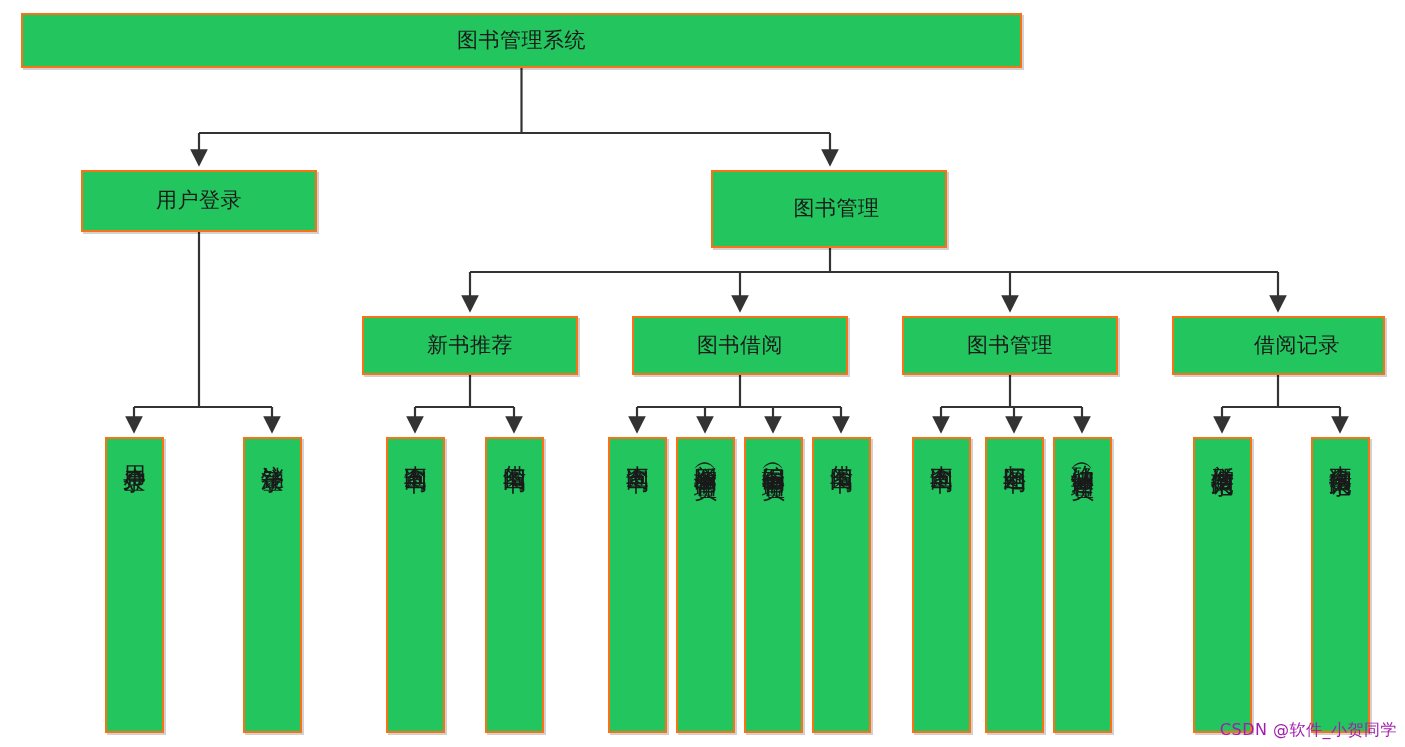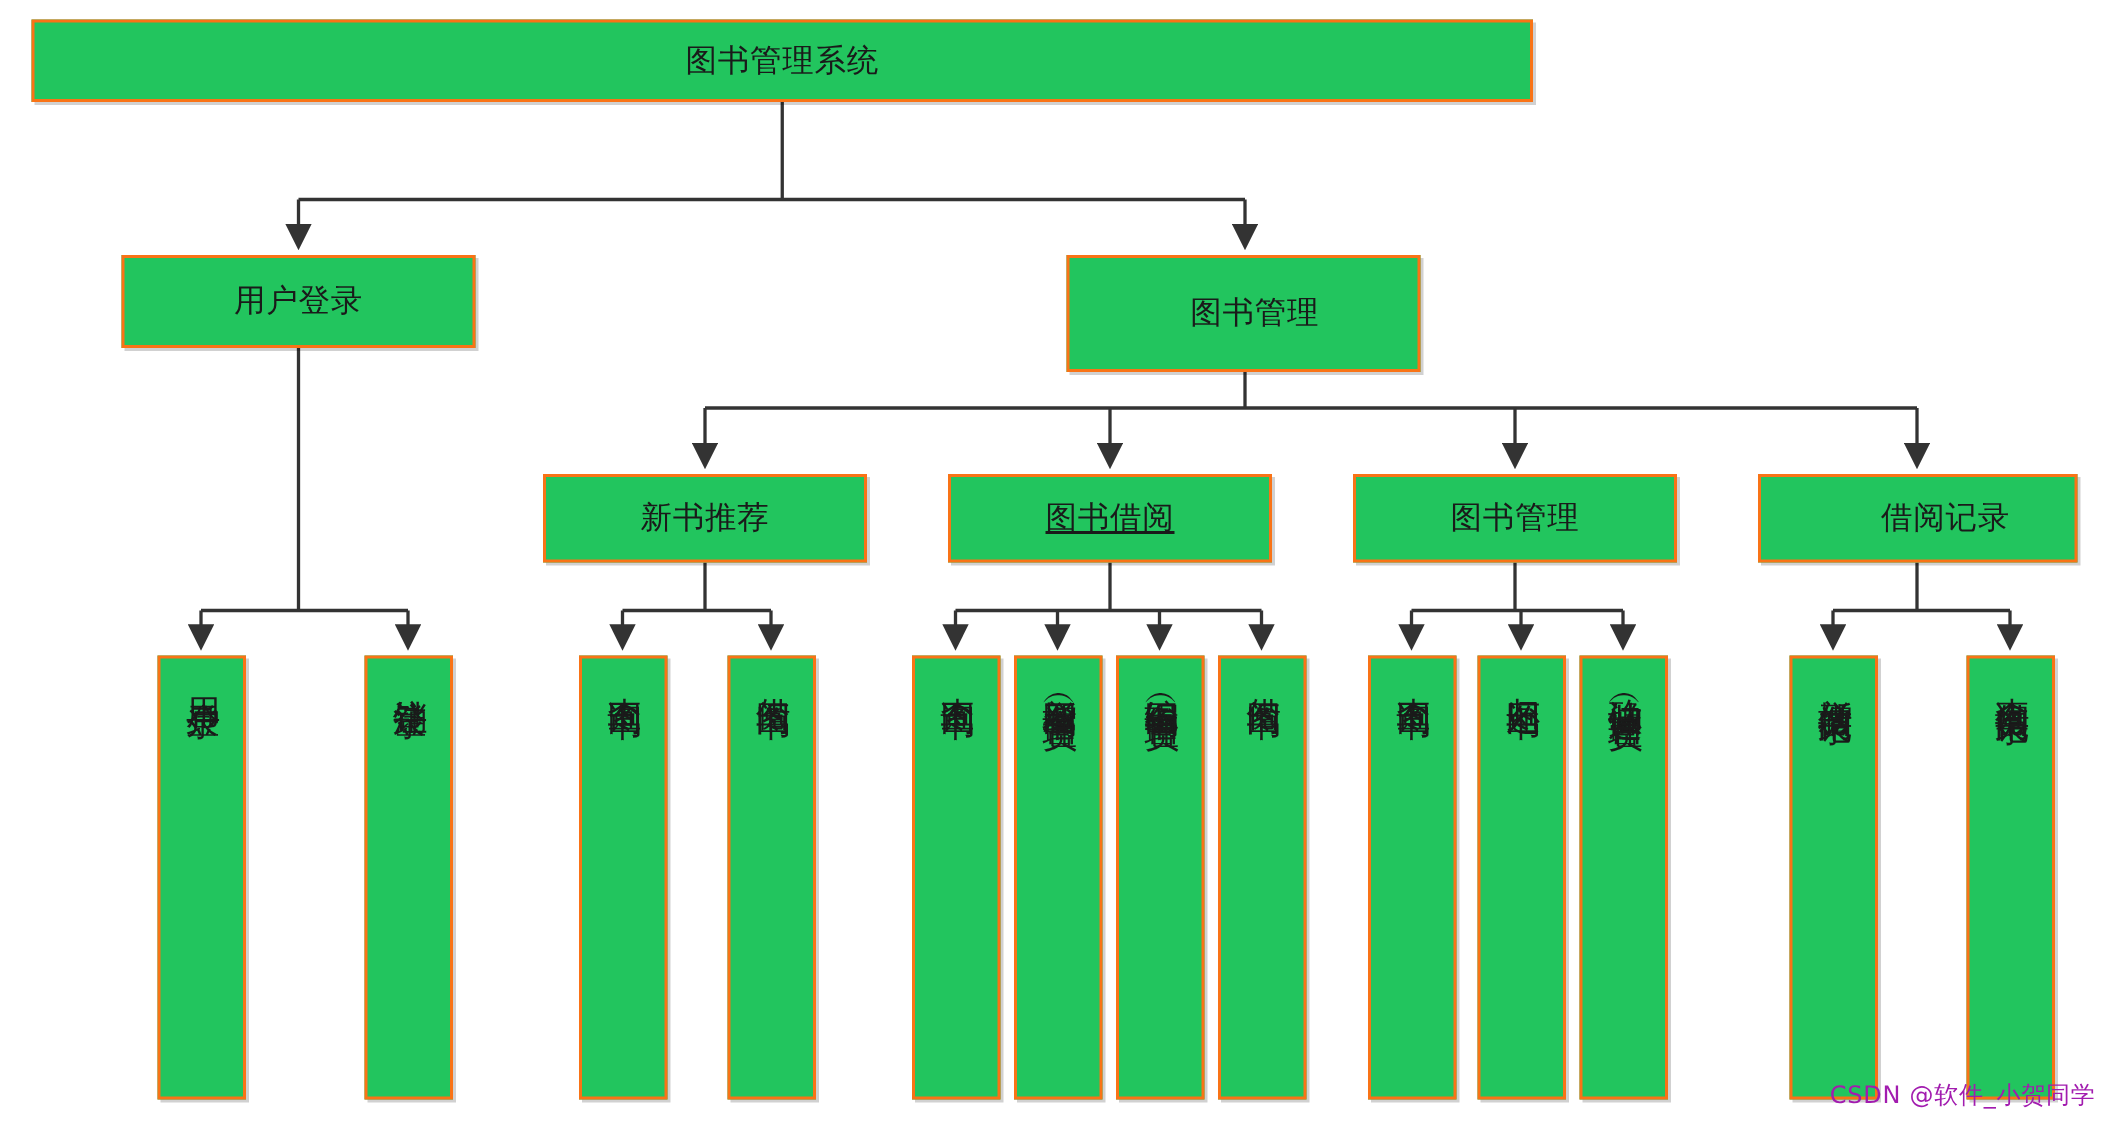--- a/index.html
+++ b/index.html
@@ -130,21 +130,21 @@
       </div>
       <div class="node horiz" style="left: 81px; top: 170px; width: 236px; height: 62px;">
         <span class="label">用户登录</span>
       </div>
       <div class="node horiz" style="left: 711px; top: 170px; width: 236px; height: 78px; padding-left: 15px;">
         <span class="label">图书管理</span>
       </div>
       <div class="node horiz" style="left: 362px; top: 316px; width: 216px; height: 59px; font-family: Liberation Serif, serif;">
         <span class="label">新书推荐</span>
       </div>
-      <div class="node horiz" style="left: 632px; top: 316px; width: 216px; height: 59px; text-decoration: underline;">
+      <div class="node horiz" style="left: 632px; top: 316px; width: 216px; height: 59px;">
         <span class="label">图书借阅</span>
       </div>
       <div class="node horiz" style="left: 902px; top: 316px; width: 216px; height: 59px;">
         <span class="label">图书管理</span>
       </div>
       <div class="node horiz" style="left: 1172px; top: 316px; width: 213px; height: 59px; padding-left: 37px;">
         <span class="label">借阅记录</span>
       </div>
       <div class="node vert" style="left: 105px; top: 437px; width: 59px; height: 296px;">
         <span class="label">用户登录</span>

